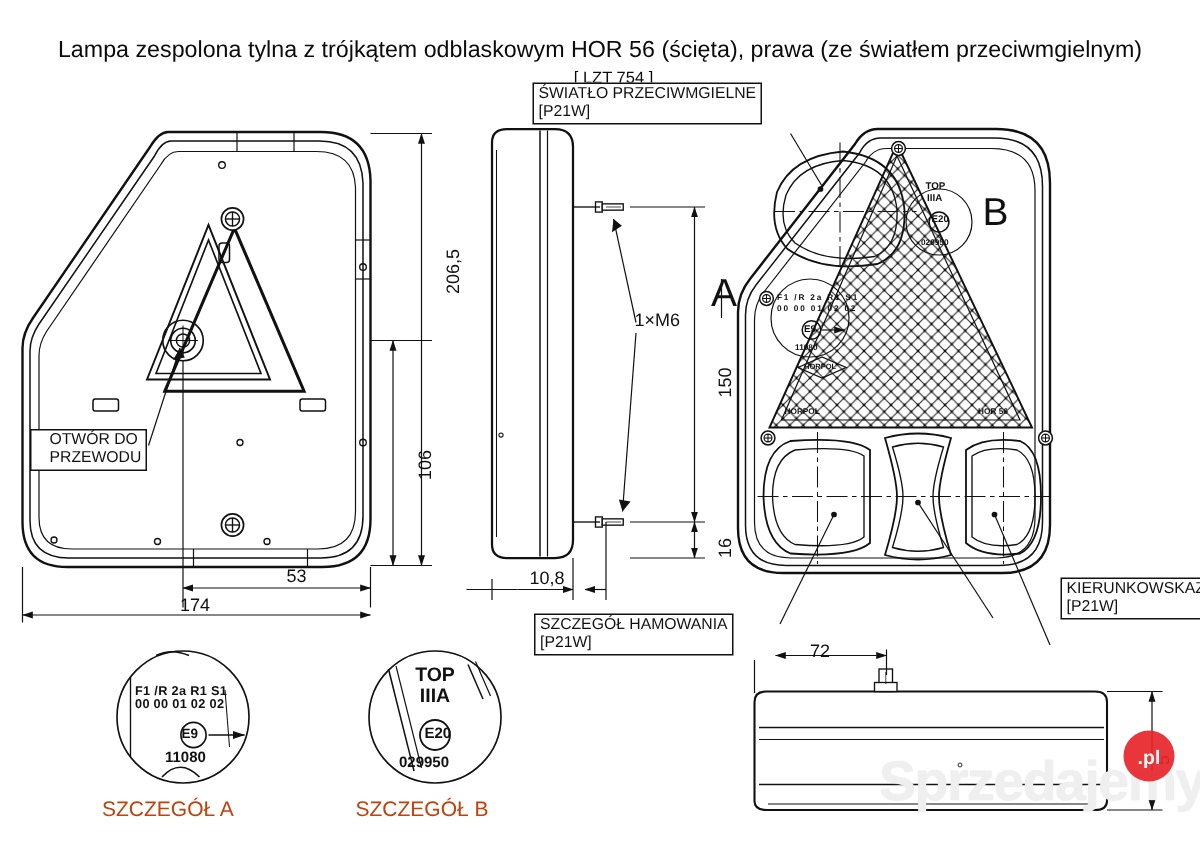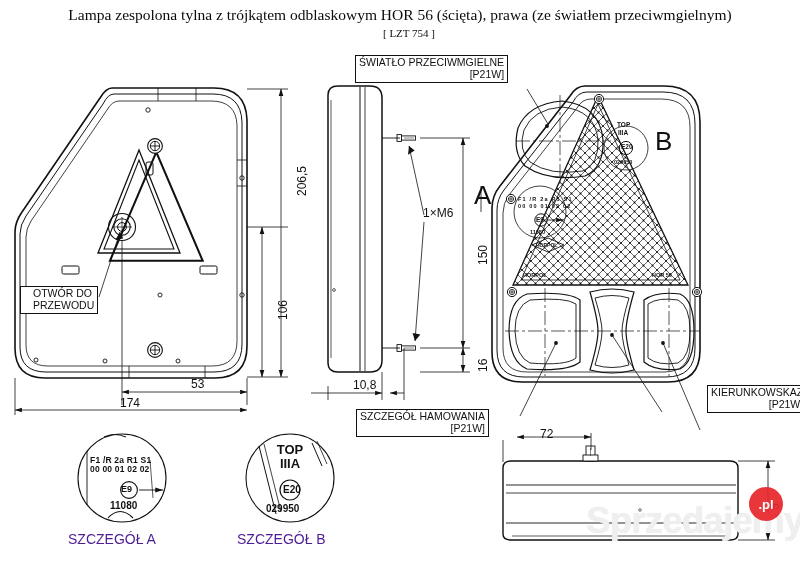--- a/index.html
+++ b/index.html
@@ -1,35 +1,35 @@
 <!DOCTYPE html>
 <html><head>
 <meta charset="utf-8">
 <style>
   html,body{margin:0;padding:0;background:#ffffff;}
   body{width:800px;height:561px;position:relative;overflow:hidden;
        font-family:"Liberation Sans",sans-serif;color:#111;}
   .stage{position:absolute;left:0;top:0;width:800px;height:561px;}
   svg.dwg{position:absolute;left:0;top:0;width:800px;height:561px;}
 
-  .title{position:absolute;left:0;top:5px;width:800px;text-align:center;
-         font-family:Liberation Serif, serif;font-size:15.5px;line-height:19px;color:#0b0b0b;}
+  .title{position:absolute;left:0;top:24px;width:800px;text-align:center;
+         font-family:Liberation Sans, sans-serif;font-size:15.5px;line-height:19px;color:#0b0b0b;}
   .title .sub{display:block;font-size:11px;margin-left:18px;}
 
   .lbl{position:absolute;border:1px solid #111;background:#fff;
-       font-size:10.5px;line-height:11.5px;text-align:right;
+       font-size:10.5px;line-height:11.5px;text-align:left;
        padding:1px 3px 2px 3px;white-space:nowrap;color:#111;}
   .lbl b{font-weight:normal;display:block;}
 
   .dim{position:absolute;font-size:12px;color:#111;white-space:nowrap;}
   .dim.v{transform-origin:left top;}
 
   .bigletter{position:absolute;font-size:26px;font-family:"Liberation Sans",sans-serif;color:#111;}
 
-  .detcap{position:absolute;font-size:14px;color:#4c1d95;white-space:nowrap;}
+  .detcap{position:absolute;font-size:14px;color:#c2410c;white-space:nowrap;}
 
   .mk{position:absolute;font-size:7px;line-height:7.5px;font-weight:bold;color:#111;
       white-space:nowrap;letter-spacing:.3px;}
   .mkbig{position:absolute;font-size:13px;line-height:14px;font-weight:bold;text-align:center;color:#111;}
   .mknum{position:absolute;font-size:10px;font-weight:bold;color:#111;}
   .mktiny{position:absolute;font-size:5.5px;line-height:6px;font-weight:bold;color:#111;white-space:nowrap;}
 
   .wm{position:absolute;left:586px;top:500px;font-size:37px;font-weight:bold;
       color:#efefef;letter-spacing:-1px;font-family:"Liberation Sans",sans-serif;
       text-shadow:0 0 1px #e4e4e4;}

